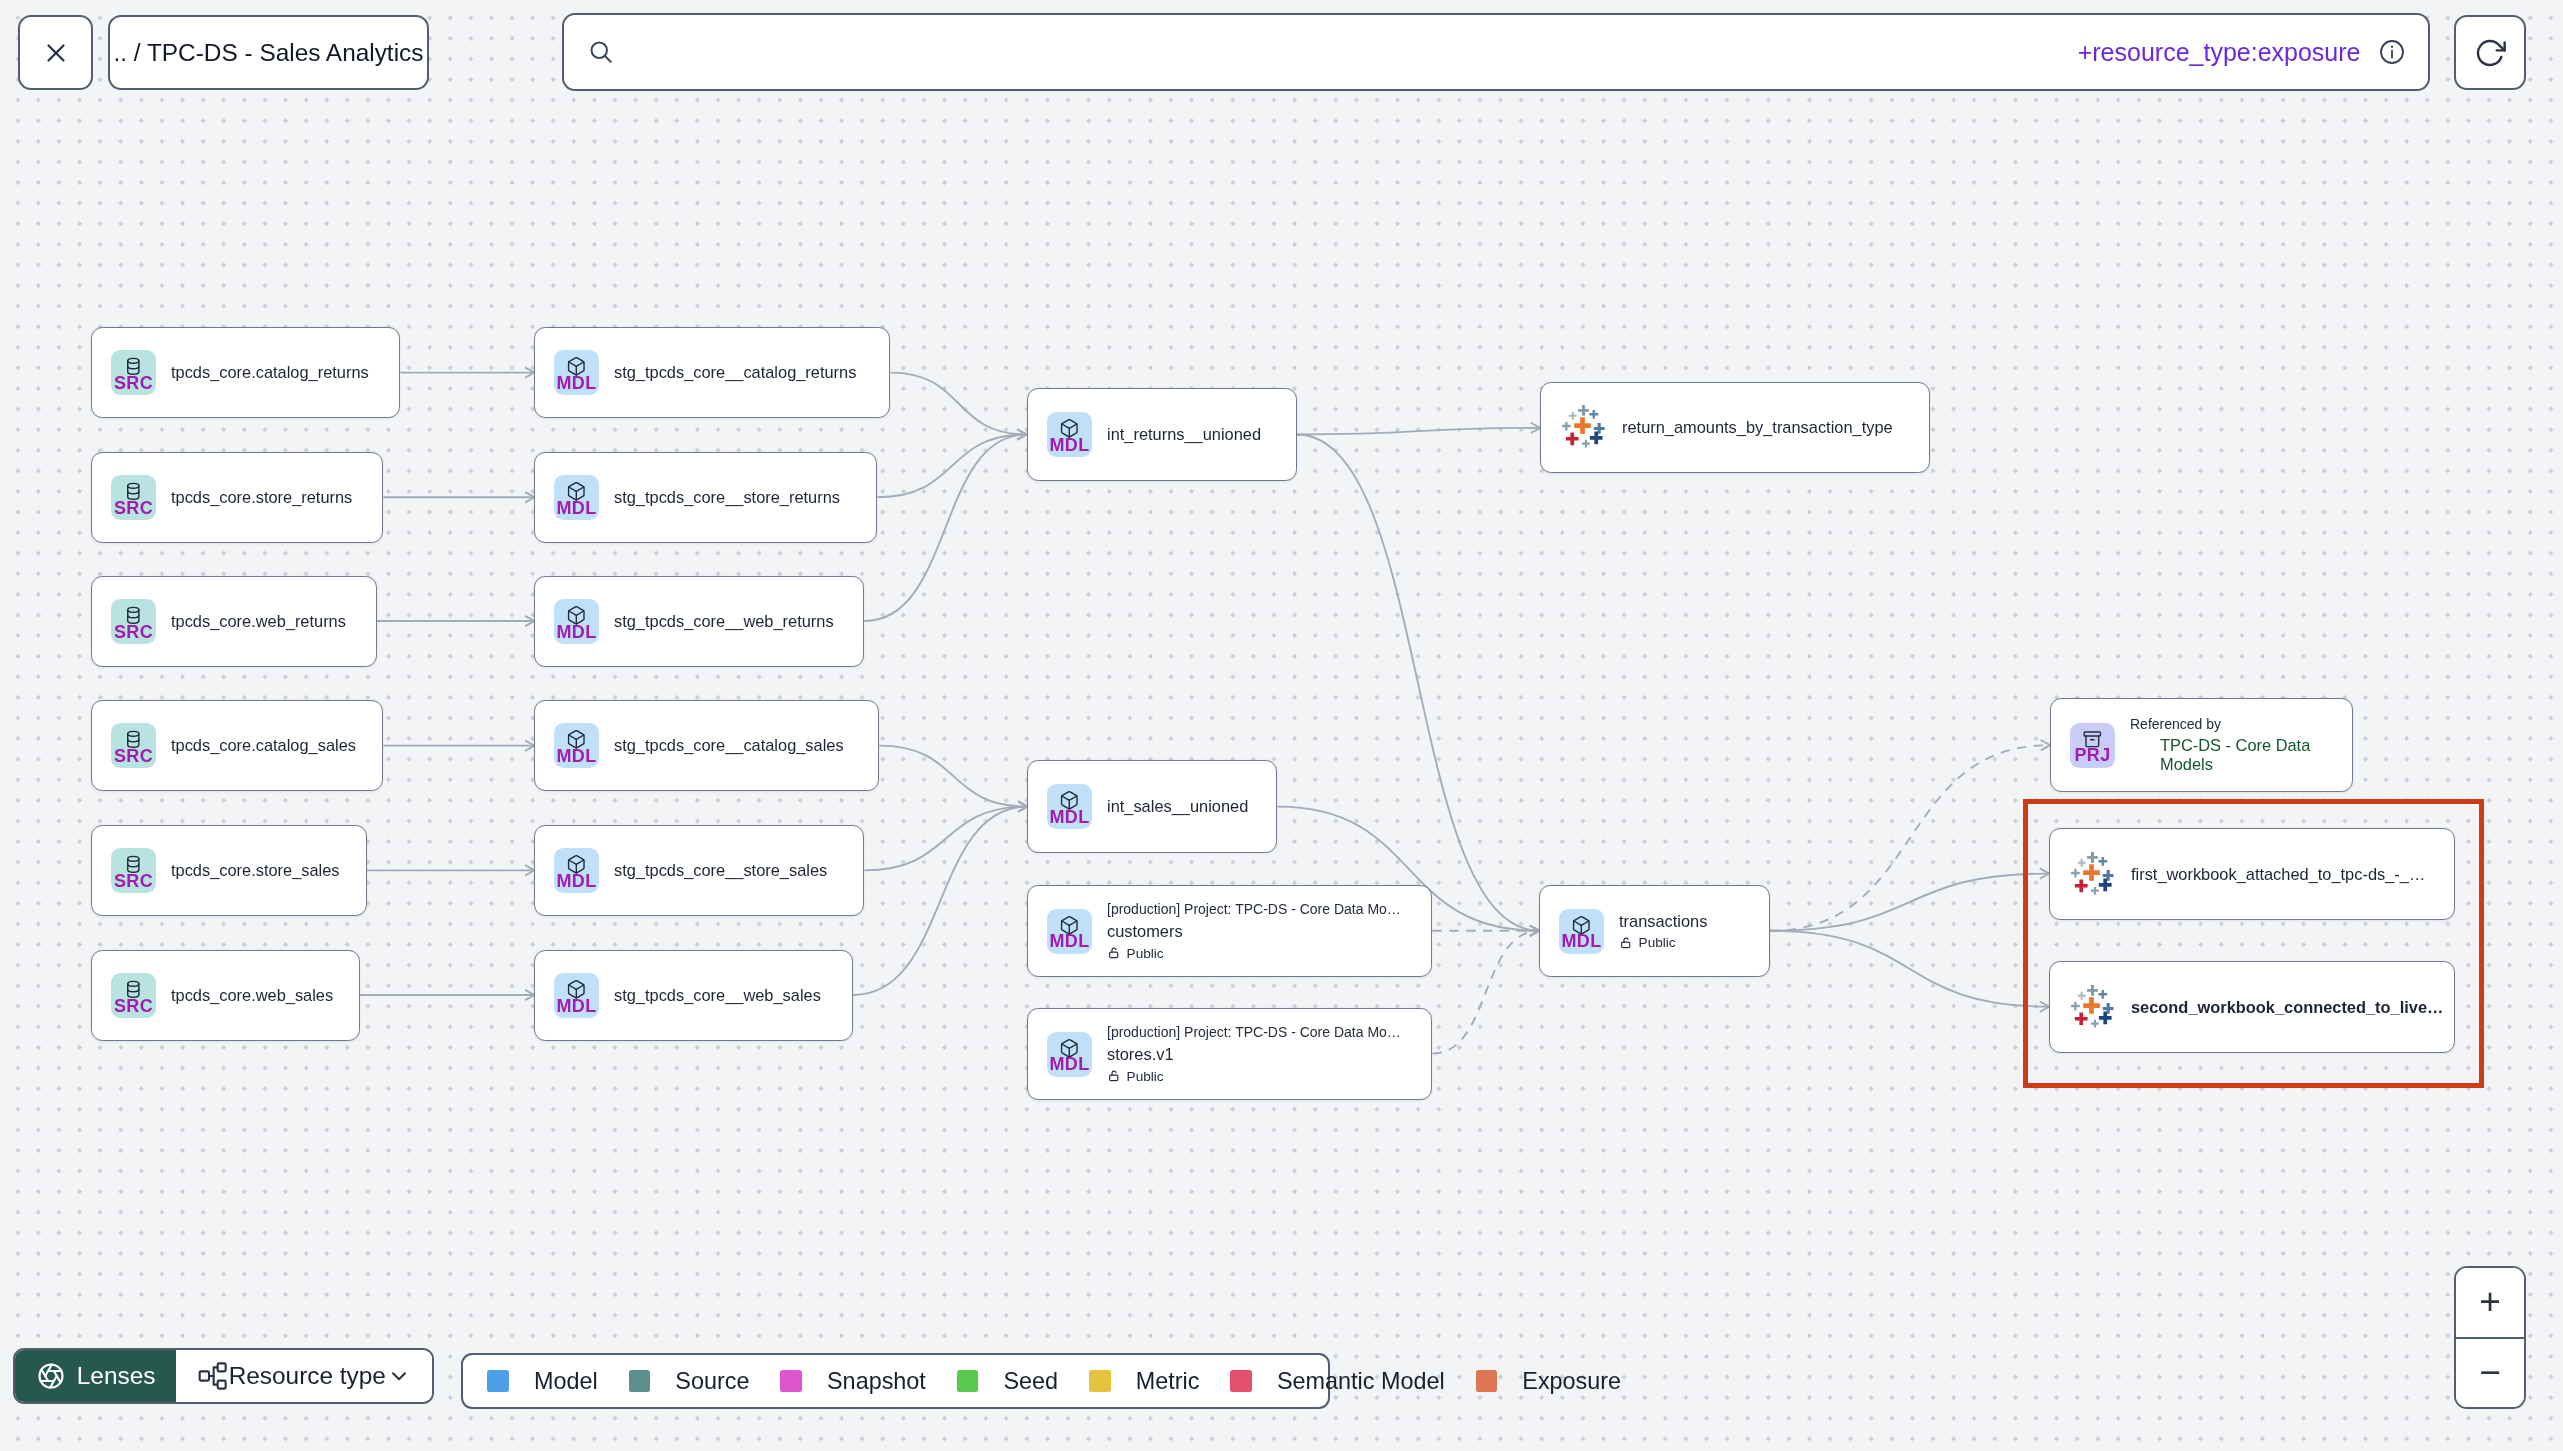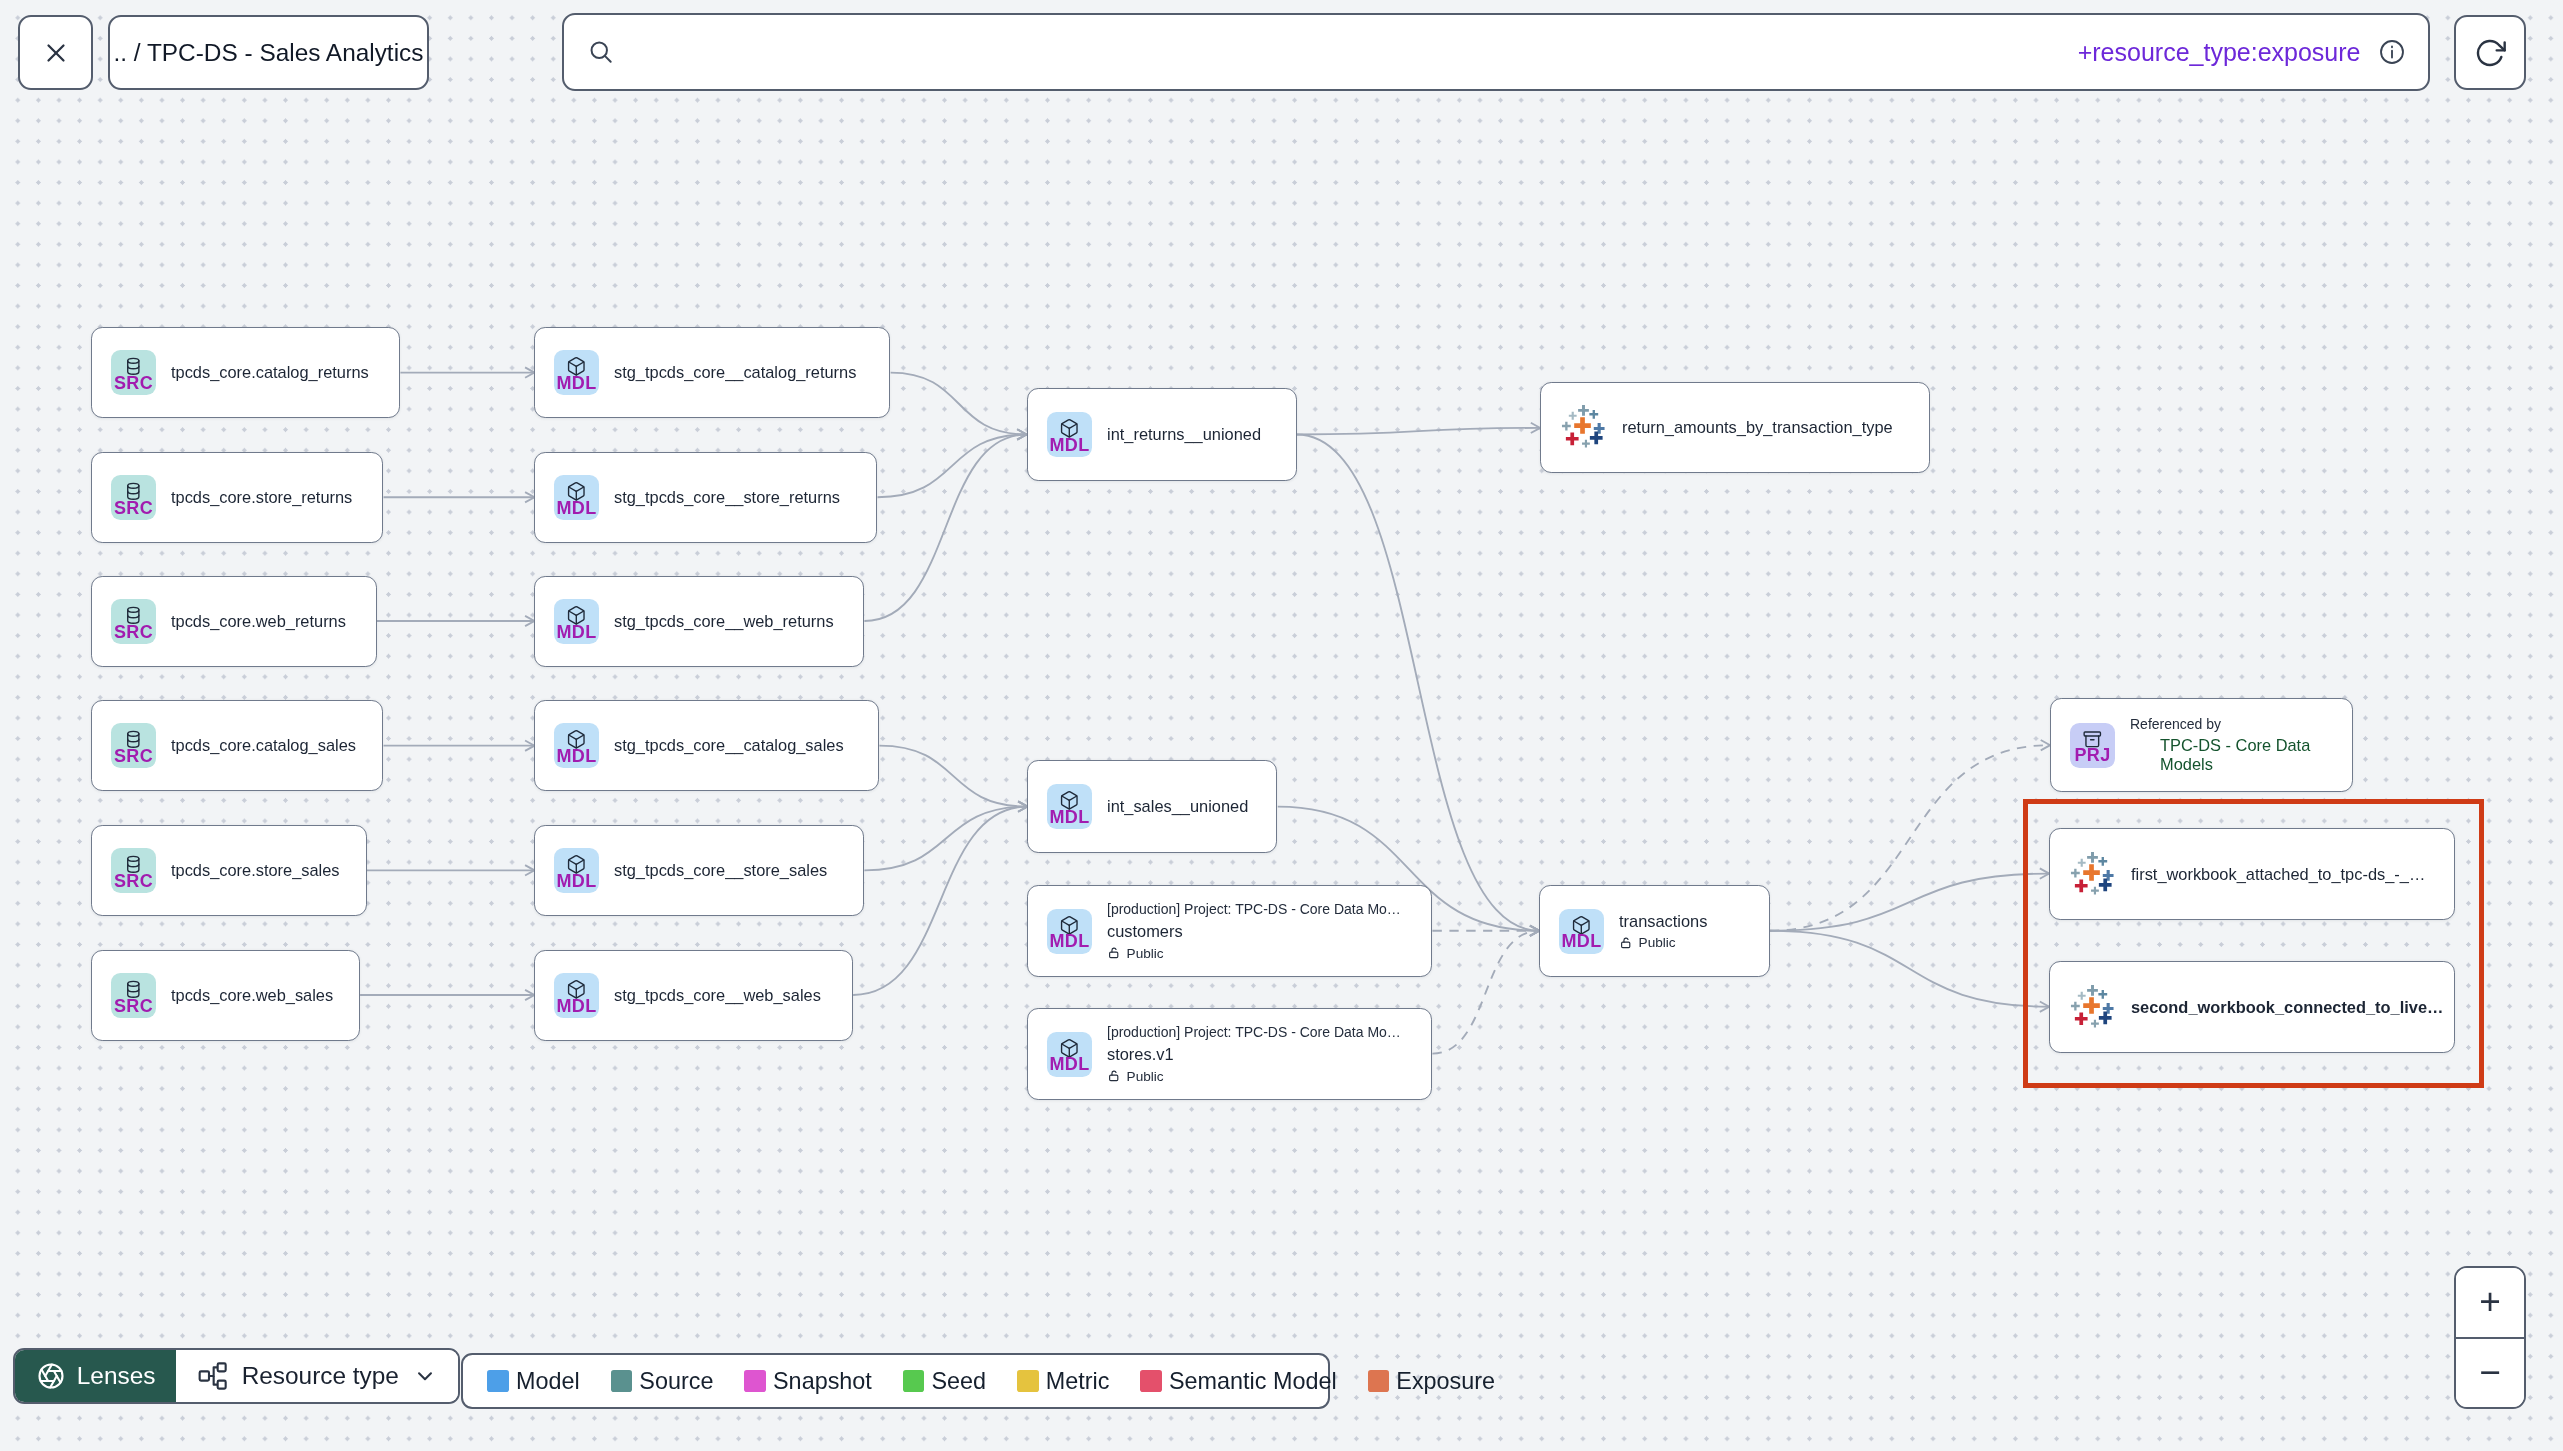--- a/index.html
+++ b/index.html
@@ -36,24 +36,24 @@
   .tbl-icon{flex:none;}
   .node-col{display:flex;flex-direction:column;gap:4.7px;min-width:0;}
   .node-label{font-size:16.4px;color:#1c2534;white-space:nowrap;}
   .node-sub{font-size:14px;color:#242d3c;white-space:nowrap;}
   .node-access{display:flex;align-items:center;gap:5.6px;font-size:13.6px;color:#242d3c;}
   .prj-title{font-size:14px;color:#242d3c;}
   .prj-label{font-size:16.4px;color:#14532d;margin-left:30px;}
   
   #lens-group{position:absolute;left:13px;top:1348px;height:56px;display:flex;border:2.3px solid #545d6d;border-radius:11.2px;overflow:hidden;box-sizing:border-box;background:#fff;}
   #lenses-btn{background:#27584e;color:#fff;display:flex;align-items:center;gap:11.2px;padding:0 20.6px;font-size:24.4px;cursor:pointer;}
-  #resource-type-btn{display:flex;align-items:center;gap:13px;padding:0 20.6px;font-size:24.4px;color:#19212f;background:#fff;cursor:pointer;}
+  #resource-type-btn{display:flex;align-items:center;padding:0 20.6px;font-size:24.4px;color:#19212f;background:#fff;cursor:pointer;}
   #legend{position:absolute;left:461px;top:1353px;width:869px;height:56px;background:#fff;border:2.3px solid #545d6d;border-radius:11.2px;
           box-sizing:border-box;display:flex;align-items:center;padding:0 24.4px;gap:31px;}
-  .legend-item{display:flex;align-items:center;gap:7px;font-size:23.4px;color:#16202e;white-space:nowrap;}
+  .legend-item{display:flex;align-items:center;gap:25px;font-size:23.4px;color:#16202e;white-space:nowrap;}
   .chip{width:21.6px;height:21.6px;border-radius:2.8px;flex:none;}
   #zoomctl{position:absolute;left:2454px;top:1266px;width:72px;height:143px;background:#fff;border:2.3px solid #545d6d;border-radius:13px;
            box-sizing:border-box;display:flex;flex-direction:column;overflow:hidden;}
   .zoom-btn{flex:1;display:flex;align-items:center;justify-content:center;font-size:37px;color:#2a3342;cursor:pointer;background:#fff;border:none;font-family:inherit;}
   #zoom-out-btn{border-top:2.3px solid #545d6d;}
 </style>
 </head>
 <body>
 
 <svg id="edges" width="2563" height="1451" viewBox="0 0 2734 1548">

